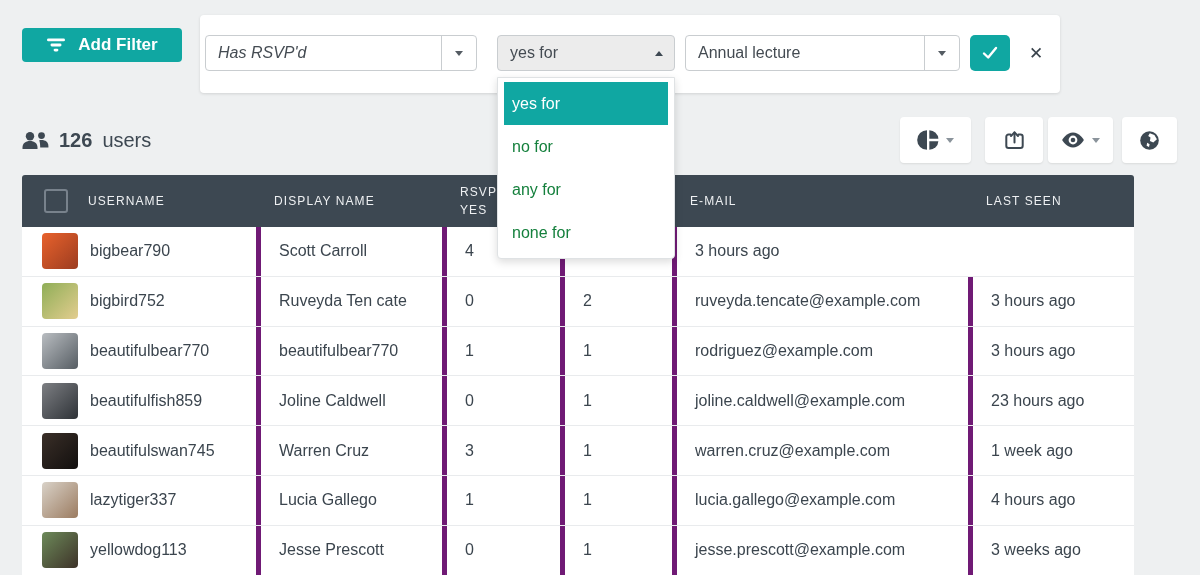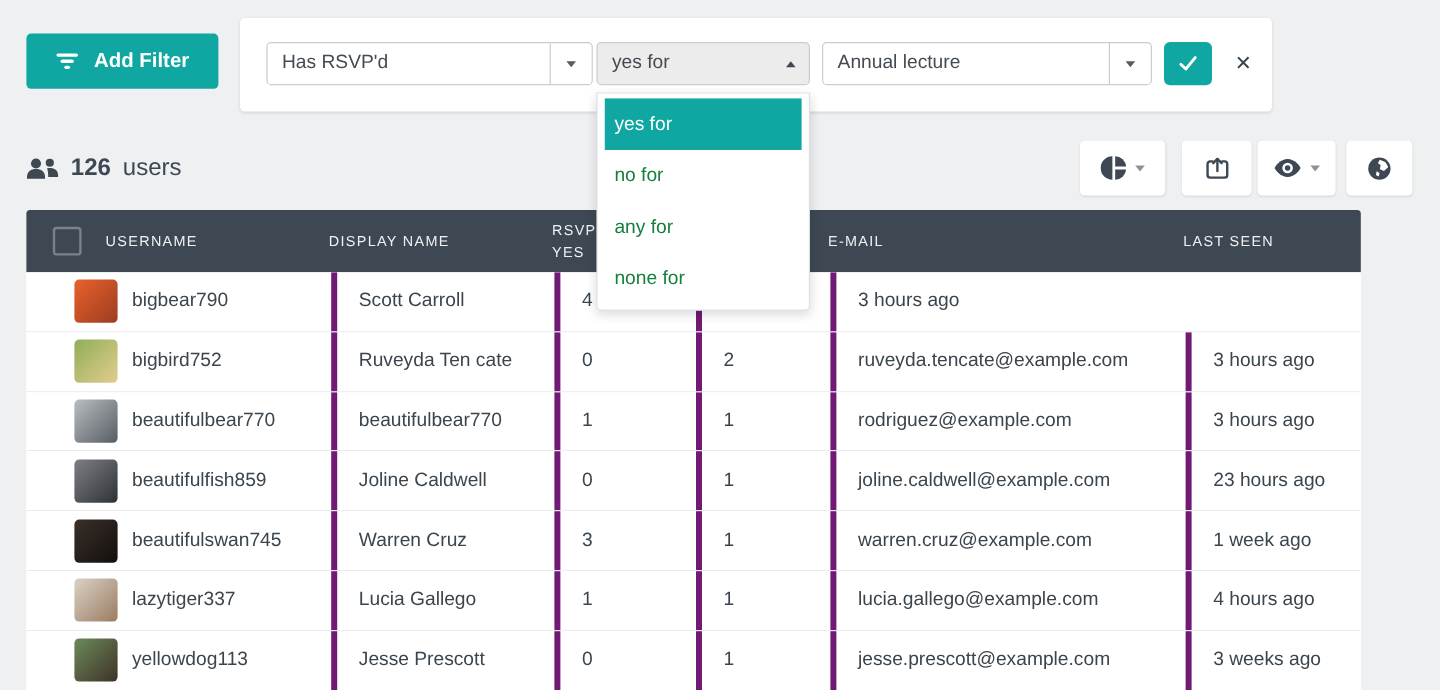--- a/index.html
+++ b/index.html
@@ -3,42 +3,42 @@
 <meta charset="utf-8">
 <style>
   html,body{margin:0;padding:0;}
   body{
     width:1200px;height:575px;position:relative;overflow:hidden;
     background:#eef0f1;color:#3b454e;
     font-family:"Liberation Sans","DejaVu Sans",sans-serif;
   }
   
   .add-filter-btn{
-    position:absolute;left:22px;top:28px;width:160px;height:46px;
+    position:absolute;left:22px;top:28px;width:160px;height:34px;
     background:#10a7a2;border:none;border-radius:4px;color:#fff;
     font-family:inherit;font-weight:bold;font-size:17px;
     display:flex;align-items:center;justify-content:center;gap:12px;cursor:pointer;
   }
   
   .filter-card{
     position:absolute;left:200px;top:15px;width:860px;height:78px;
     background:#fff;border-radius:4px;box-shadow:0 1px 3px rgba(0,0,0,.12);
     z-index:5;
   }
   .select{
     position:absolute;top:20px;height:36px;border:1px solid #c9cdd0;border-radius:4px;
     background:#fff;display:flex;align-items:stretch;font-size:16px;color:#444b52;
     box-sizing:border-box;cursor:pointer;
   }
   .select .sel-label{flex:1;display:flex;align-items:center;padding:0 12px;white-space:nowrap;overflow:hidden;}
   .select .caret-box{width:34px;border-left:1px solid #c9cdd0;display:flex;align-items:center;justify-content:center;}
   .select .caret-box.no-sep{border-left:none;width:30px;}
   .caret-down{width:0;height:0;border-left:4.5px solid transparent;border-right:4.5px solid transparent;border-top:5.5px solid #555c63;}
   .caret-up{width:0;height:0;border-left:4.5px solid transparent;border-right:4.5px solid transparent;border-bottom:5.5px solid #3d4852;}
-  #field-select{left:22px;width:272px;}
+  #field-select{left:5px;width:272px;font-style:italic;}
   #operator-select{left:297px;width:178px;background:#ececec;}
   #value-select{left:485px;width:275px;}
   .apply-btn{
     position:absolute;left:770px;top:20px;width:40px;height:36px;
     background:#10a7a2;border:none;border-radius:5px;color:#fff;
     display:flex;align-items:center;justify-content:center;cursor:pointer;
   }
   .close-btn{
     position:absolute;left:818px;top:20px;width:36px;height:36px;
     background:none;border:none;color:#39434c;font-size:17px;font-weight:600;
@@ -80,21 +80,21 @@
   .th{
     display:flex;align-items:center;padding-left:18px;box-sizing:border-box;
     color:#eef0f2;font-size:12px;letter-spacing:1.1px;font-weight:normal;
   }
   .th.th-first{padding-left:22px;gap:20px;}
   .th .wrap-narrow{display:inline-block;width:50px;line-height:1.5;}
   .hdr-checkbox{width:24px;height:24px;border:2px solid #78828c;border-radius:3px;box-sizing:border-box;flex:0 0 24px;cursor:pointer;}
   .tbody{background:#fff;}
   .tr{
     display:grid;grid-template-columns:234px 186px 118px 112px 296px 209px;
-    height:49.8px;background:#fff;border-bottom:1px solid #e9ebed;box-sizing:border-box;padding-left:20px;
+    height:49.8px;background:#fff;border-bottom:1px solid #e9ebed;box-sizing:border-box;
   }
   .td{
     display:flex;align-items:center;padding-left:18px;box-sizing:border-box;
     font-size:16px;color:#3b454e;border-left:5px solid #701a75;
     overflow:hidden;white-space:nowrap;
   }
   .td.td-user{border-left:none;padding-left:20px;gap:12px;}
   .avatar{width:36px;height:36px;border-radius:4px;flex:0 0 36px;}
 </style>
 </head>

